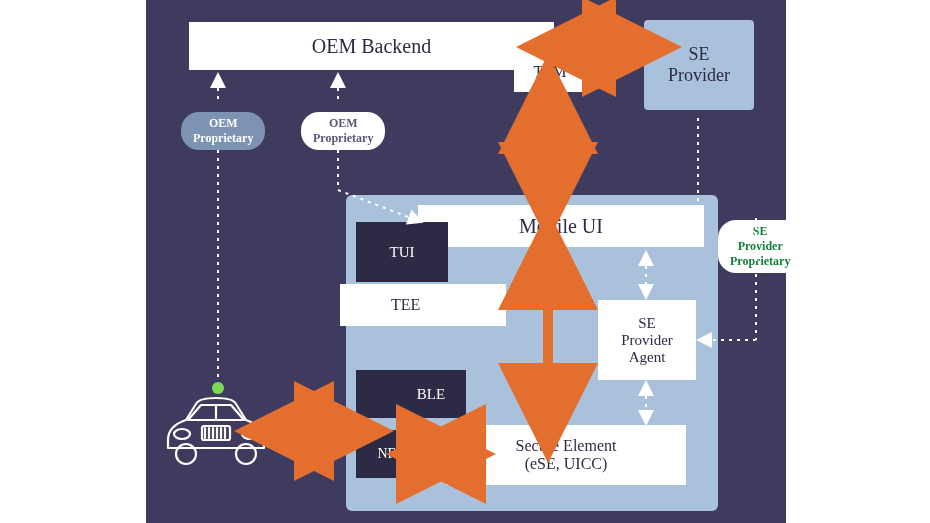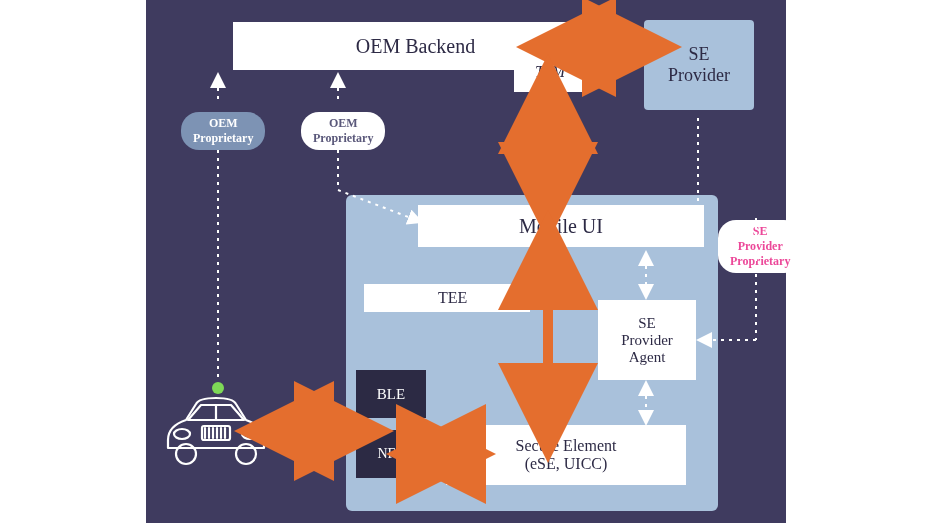--- a/index.html
+++ b/index.html
@@ -11,44 +11,45 @@
   .pill{position:absolute;background:#fff;border-radius:18px;color:#424263;font-size:12px;padding:4px 12px;text-align:center;box-shadow:0 0 0 1px rgba(0,0,0,0);white-space:pre-line;font-weight:bold;}
   .pillBlue{background:#7d93b4;color:#fff;}
   svg.overlay{position:absolute;left:0;top:0;pointer-events:none;}
   .car{position:absolute;}
 </style>
 </head>
 <body>
 
 <div class="canvas">
 
-  <div class="box" style="left:43px;top:22px;width:365px;height:48px;font-size:20px;margin-left:44px;">OEM Backend</div>
+  <div class="box" style="left:43px;top:22px;width:365px;height:48px;font-size:20px;">OEM Backend</div>
 
-  <div class="box" style="left:368px;top:52px;width:72px;height:40px;font-size:16px;font-style:italic;">TSM</div>
+  <div class="box" style="left:368px;top:52px;width:72px;height:40px;font-size:16px;">TSM</div>
 
   <div class="box lightBlue" style="left:498px;top:20px;width:110px;height:90px;font-size:18px;white-space:pre-line;border-radius:4px;">SE<br>Provider</div>
 
   <div class="box lightBlue" style="left:200px;top:195px;width:372px;height:316px;border-radius:6px;justify-content:flex-start;"></div>
 
   <div class="box" style="left:272px;top:205px;width:286px;height:42px;font-size:20px;">Mobile UI</div>
 
-  <div class="box" style="left:194px;top:284px;width:166px;height:28px;font-size:16px;justify-content:flex-start;padding-left:74px;box-sizing:border-box;margin-left:24px;">TEE</div>
+  <div class="box" style="left:194px;top:284px;width:166px;height:42px;font-size:16px;justify-content:flex-start;padding-left:51px;box-sizing:border-box;">TEE</div>
 
+  <div class="blockDark" style="left:210px;top:222px;width:92px;height:60px;font-size:15px;">TUI</div>
 
-  <div class="blockDark" style="left:210px;top:370px;width:70px;height:48px;font-size:15px;">BLE</div>
+  <div class="blockDark" style="left:210px;top:370px;width:70px;height:48px;font-size:15px;padding-left:40px;">BLE</div>
 
   <div class="blockDark" style="left:210px;top:430px;width:70px;height:48px;font-size:14px;">NFC</div>
 
   <div class="box" style="left:452px;top:300px;width:98px;height:80px;font-size:15px;white-space:pre-line;">SE<br>Provider<br>Agent</div>
 
   <div class="box" style="left:300px;top:425px;width:240px;height:60px;font-size:16px;white-space:pre-line;">Secure Element<br>(eSE, UICC)</div>
 
   <div class="pill pillBlue" style="left:35px;top:112px;">OEM<br>Proprietary</div>
   <div class="pill" style="left:155px;top:112px;color:#5a587a;">OEM<br>Proprietary</div>
-  <div class="pill" style="left:572px;top:220px;color:#ec4899;text-align:center;">SE Provider<br>Proprietary</div>
+  <div class="pill" style="left:572px;top:220px;color:#15803d;text-align:center;">SE Provider<br>Proprietary</div>
 
   <svg class="car" style="left:10px;top:390px;width:120px;height:80px;" viewBox="0 0 120 80">
     <g fill="none" stroke="#ffffff" stroke-width="2.2" stroke-linecap="round" stroke-linejoin="round">
       <path d="M12 50 C12 40 18 34 30 30 L40 14 C42 10 48 8 60 8 C72 8 78 10 80 14 L90 30 C102 34 108 40 108 50 L108 58 L12 58 Z"></path>
       <path d="M32 30 L45 15 L75 15 L88 30 Z"></path>
       <path d="M60 15 L60 30"></path>
       <rect x="46" y="36" width="28" height="14" rx="2"></rect>
       <line x1="49" y1="38" x2="49" y2="48"></line>
         <line x1="53" y1="38" x2="53" y2="48"></line>
       <line x1="57" y1="38" x2="57" y2="48"></line>

